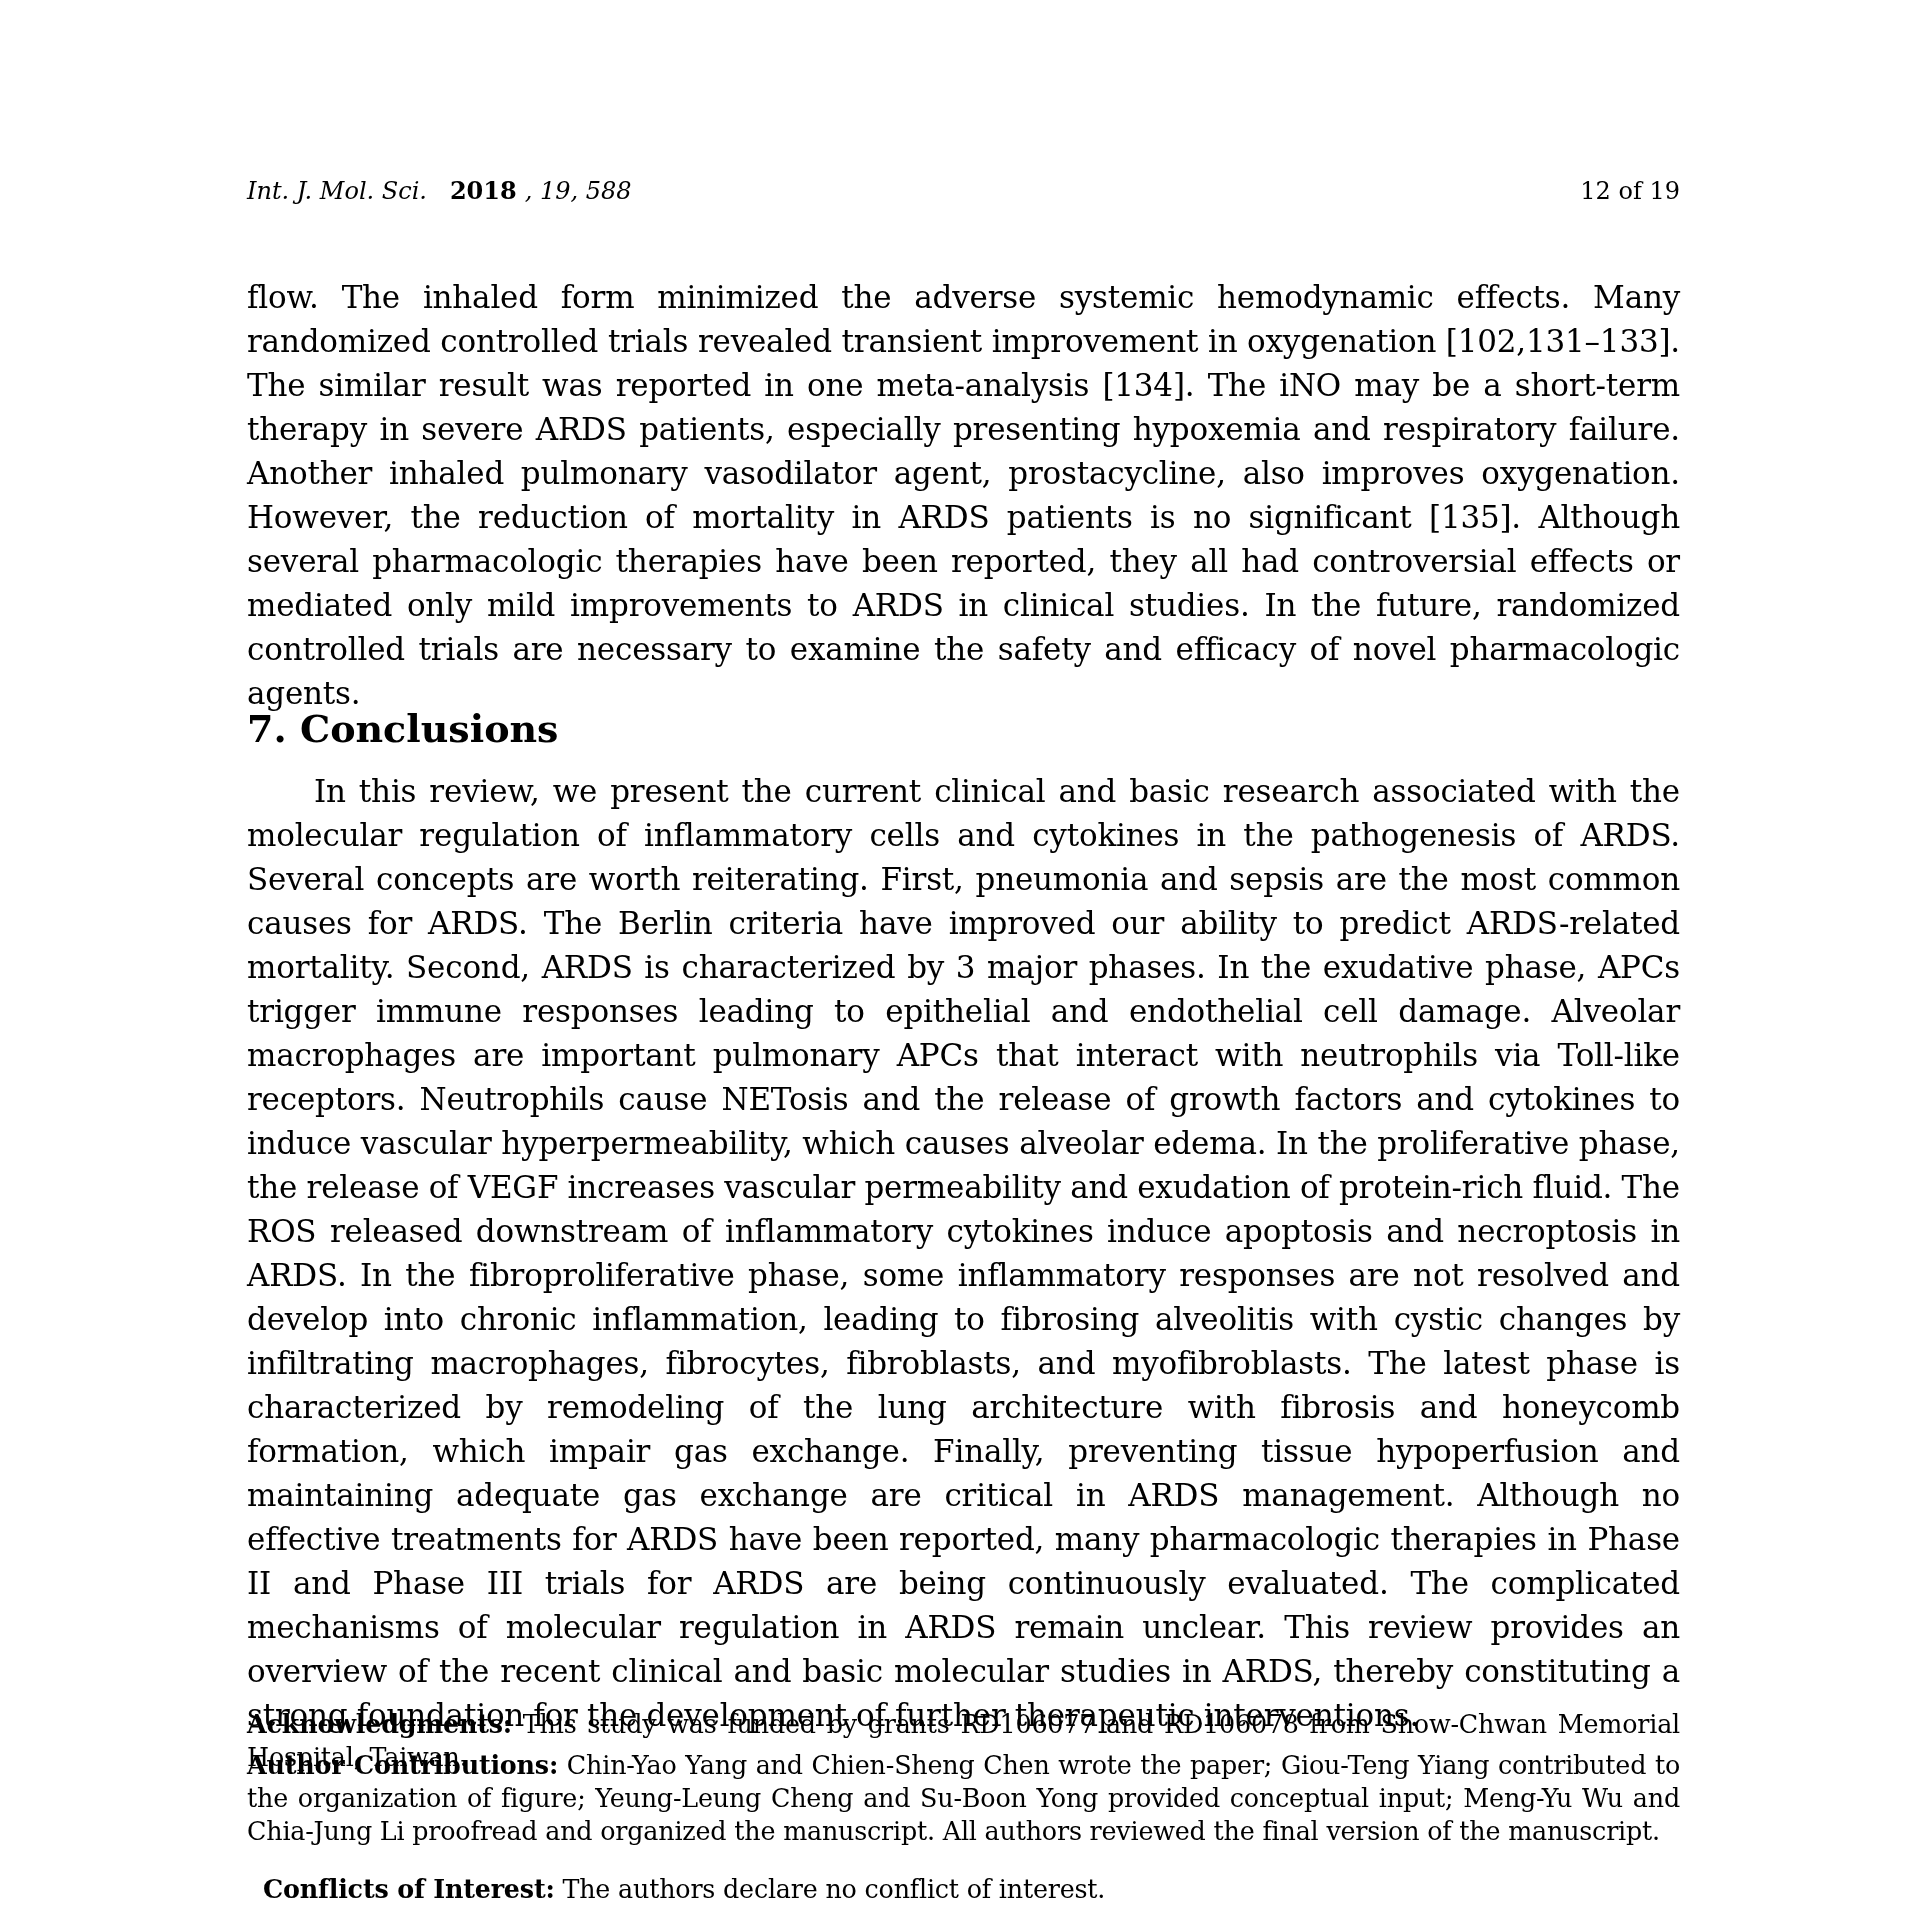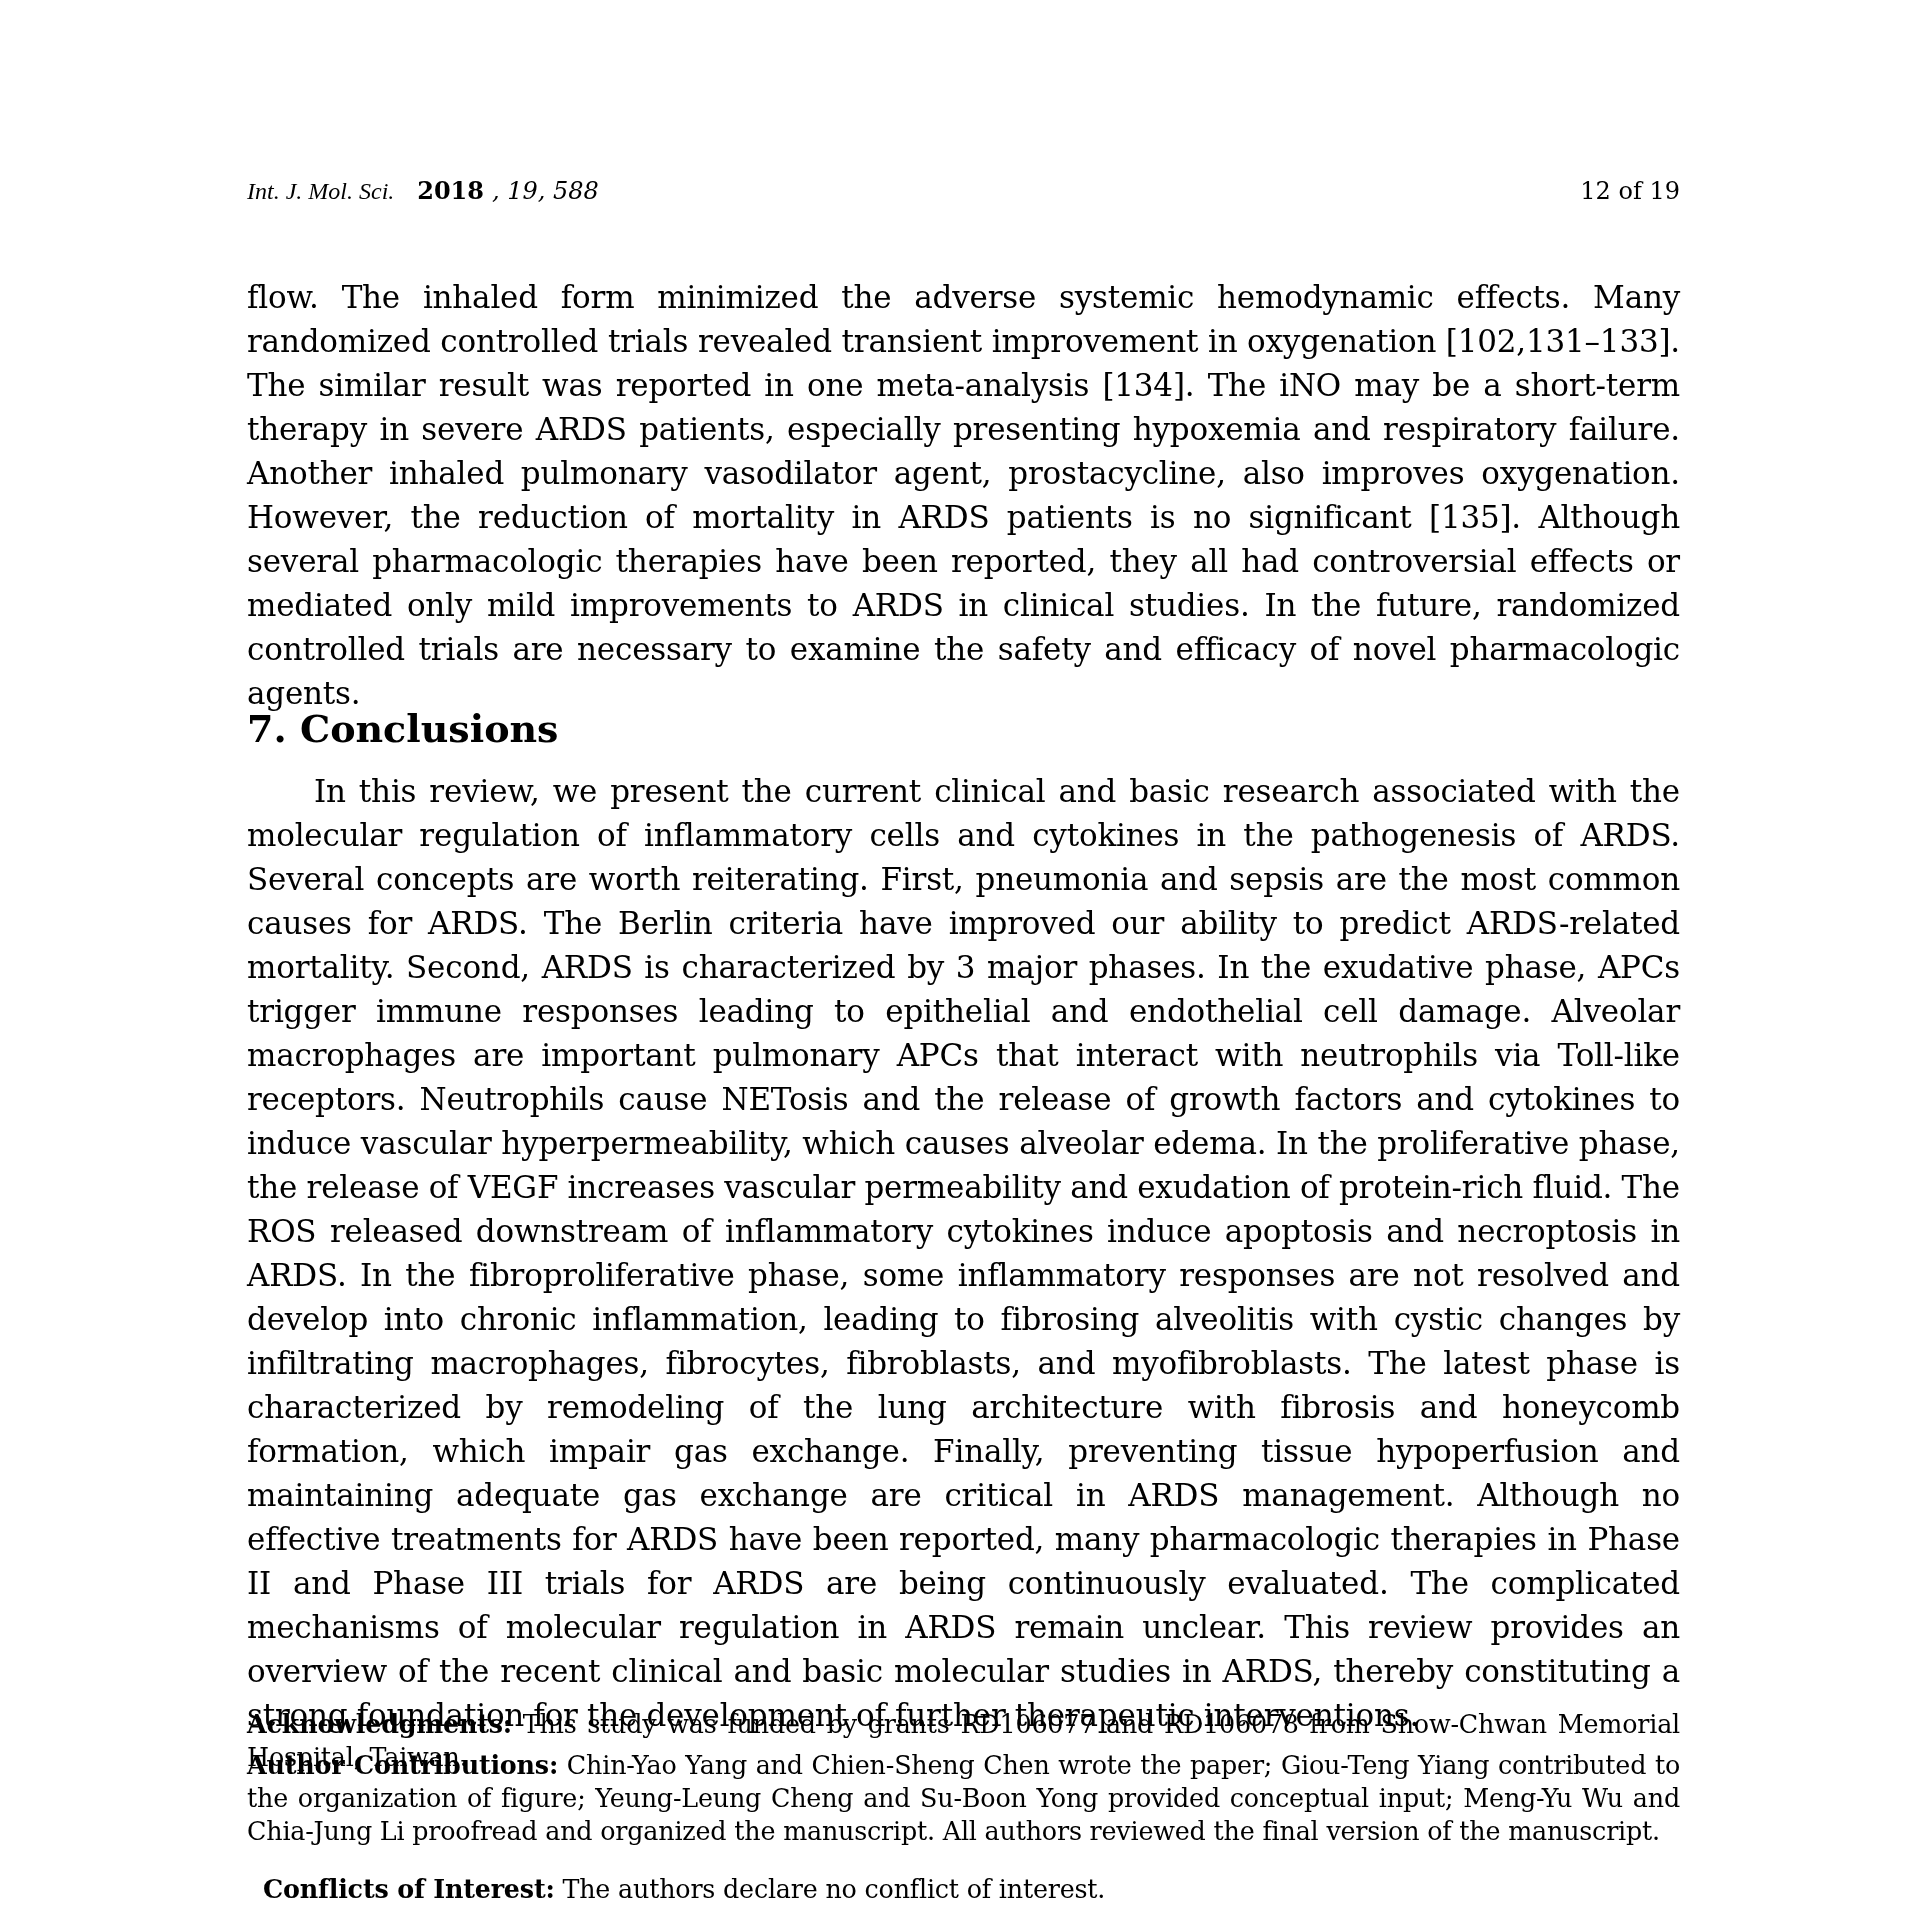--- a/index.html
+++ b/index.html
@@ -7,21 +7,21 @@
     width: 1911px; height: 2703px; position: relative; overflow: hidden;
     font-family: "DejaVu Serif", "Liberation Serif", serif;
     color: #000000;
   }
   .page { position: absolute; left: 247px; top: 0; width: 1433px; }
   .running-header {
     position: absolute; top: 175px; left: 0; width: 1433px;
     display: flex; justify-content: space-between; align-items: baseline;
     font-size: 24px; line-height: 31px;
   }
-  .running-header .journal { font-style: italic; font-family: Liberation Serif, serif; }
+  .running-header .journal { font-style: italic; }
   .running-header .year { font-weight: bold; font-style: normal; }
   .running-header .vol { font-style: italic; margin-left: 8px; }
   .body-text {
     font-size: 31px; line-height: 44px; text-align: justify;
     letter-spacing: -0.2px; word-spacing: -0.4px;
   }
   .p1 { position: absolute; top: 275px; left: 0; width: 1433px; margin: 0; }
   .h-sec {
     position: absolute; top: 709px; left: 0; margin: 0;
     font-size: 38px; line-height: 39px; font-weight: bold;

